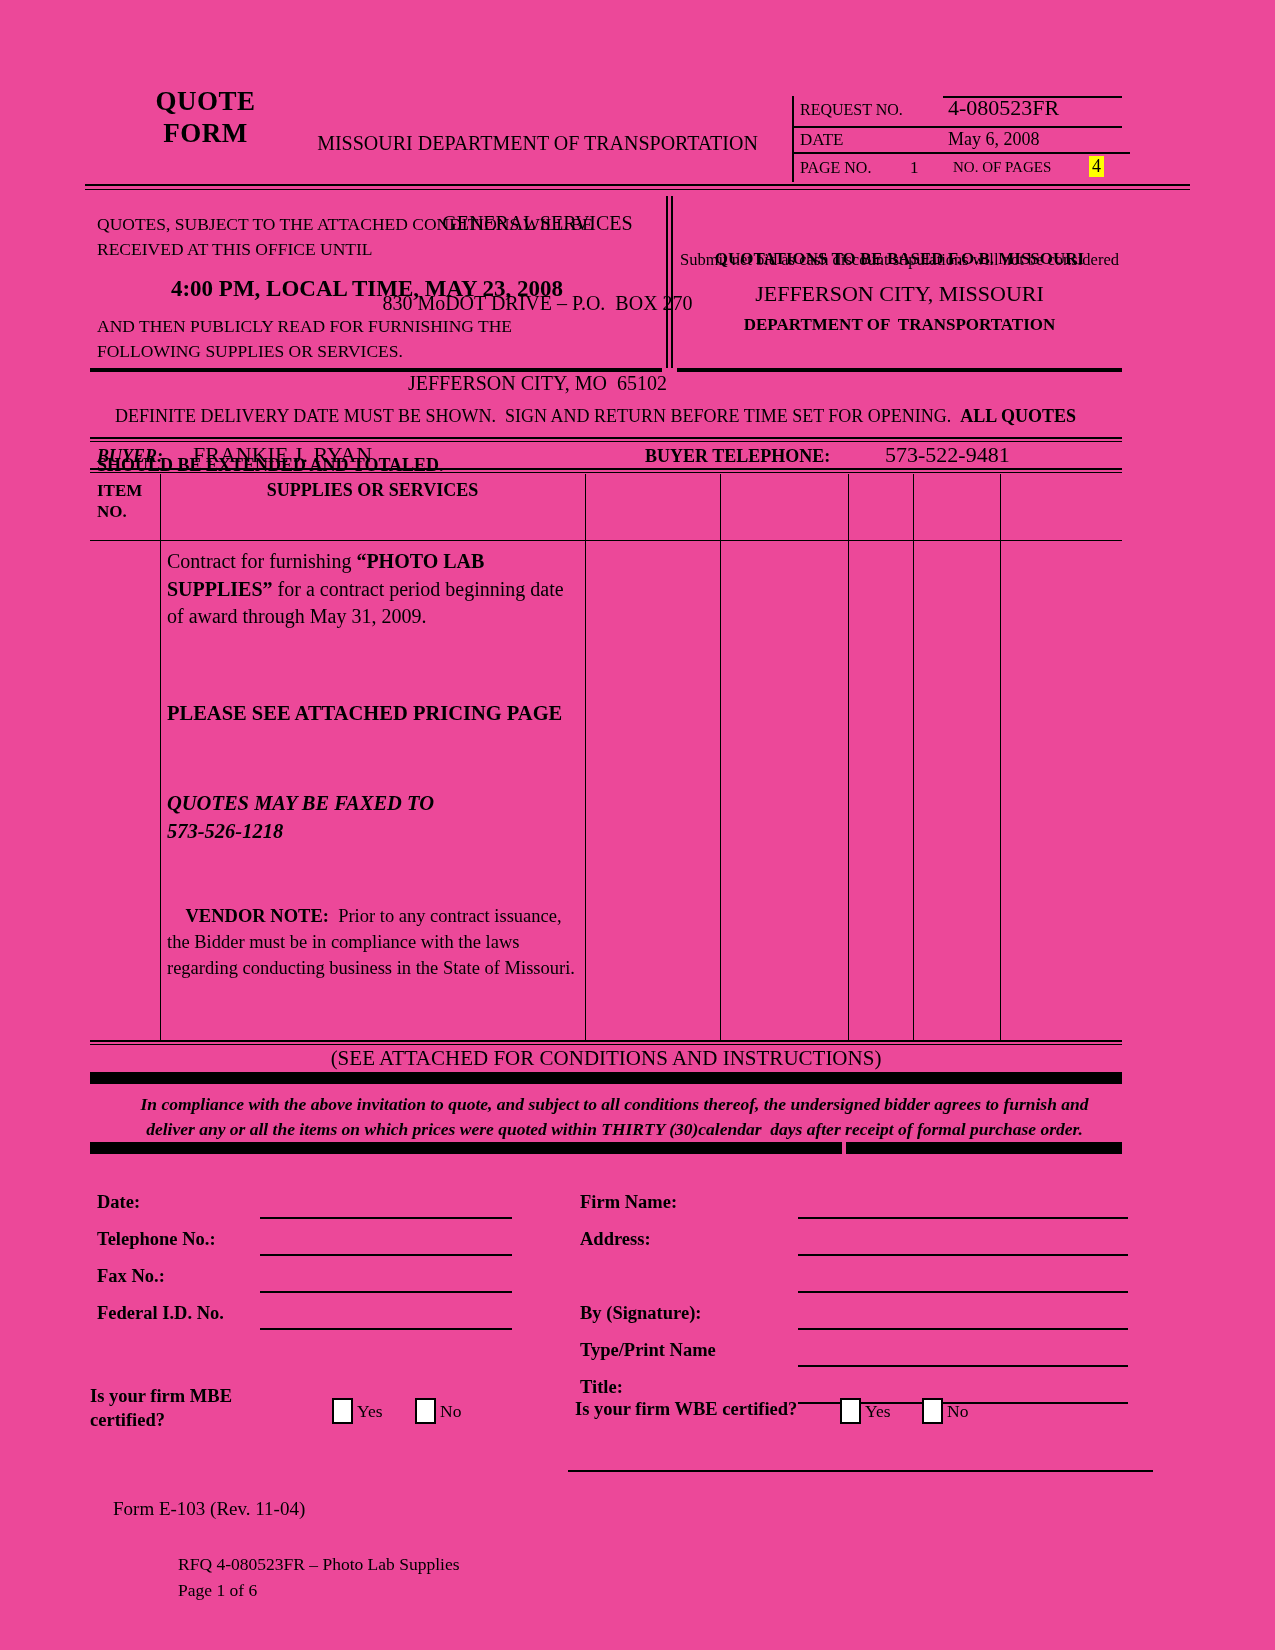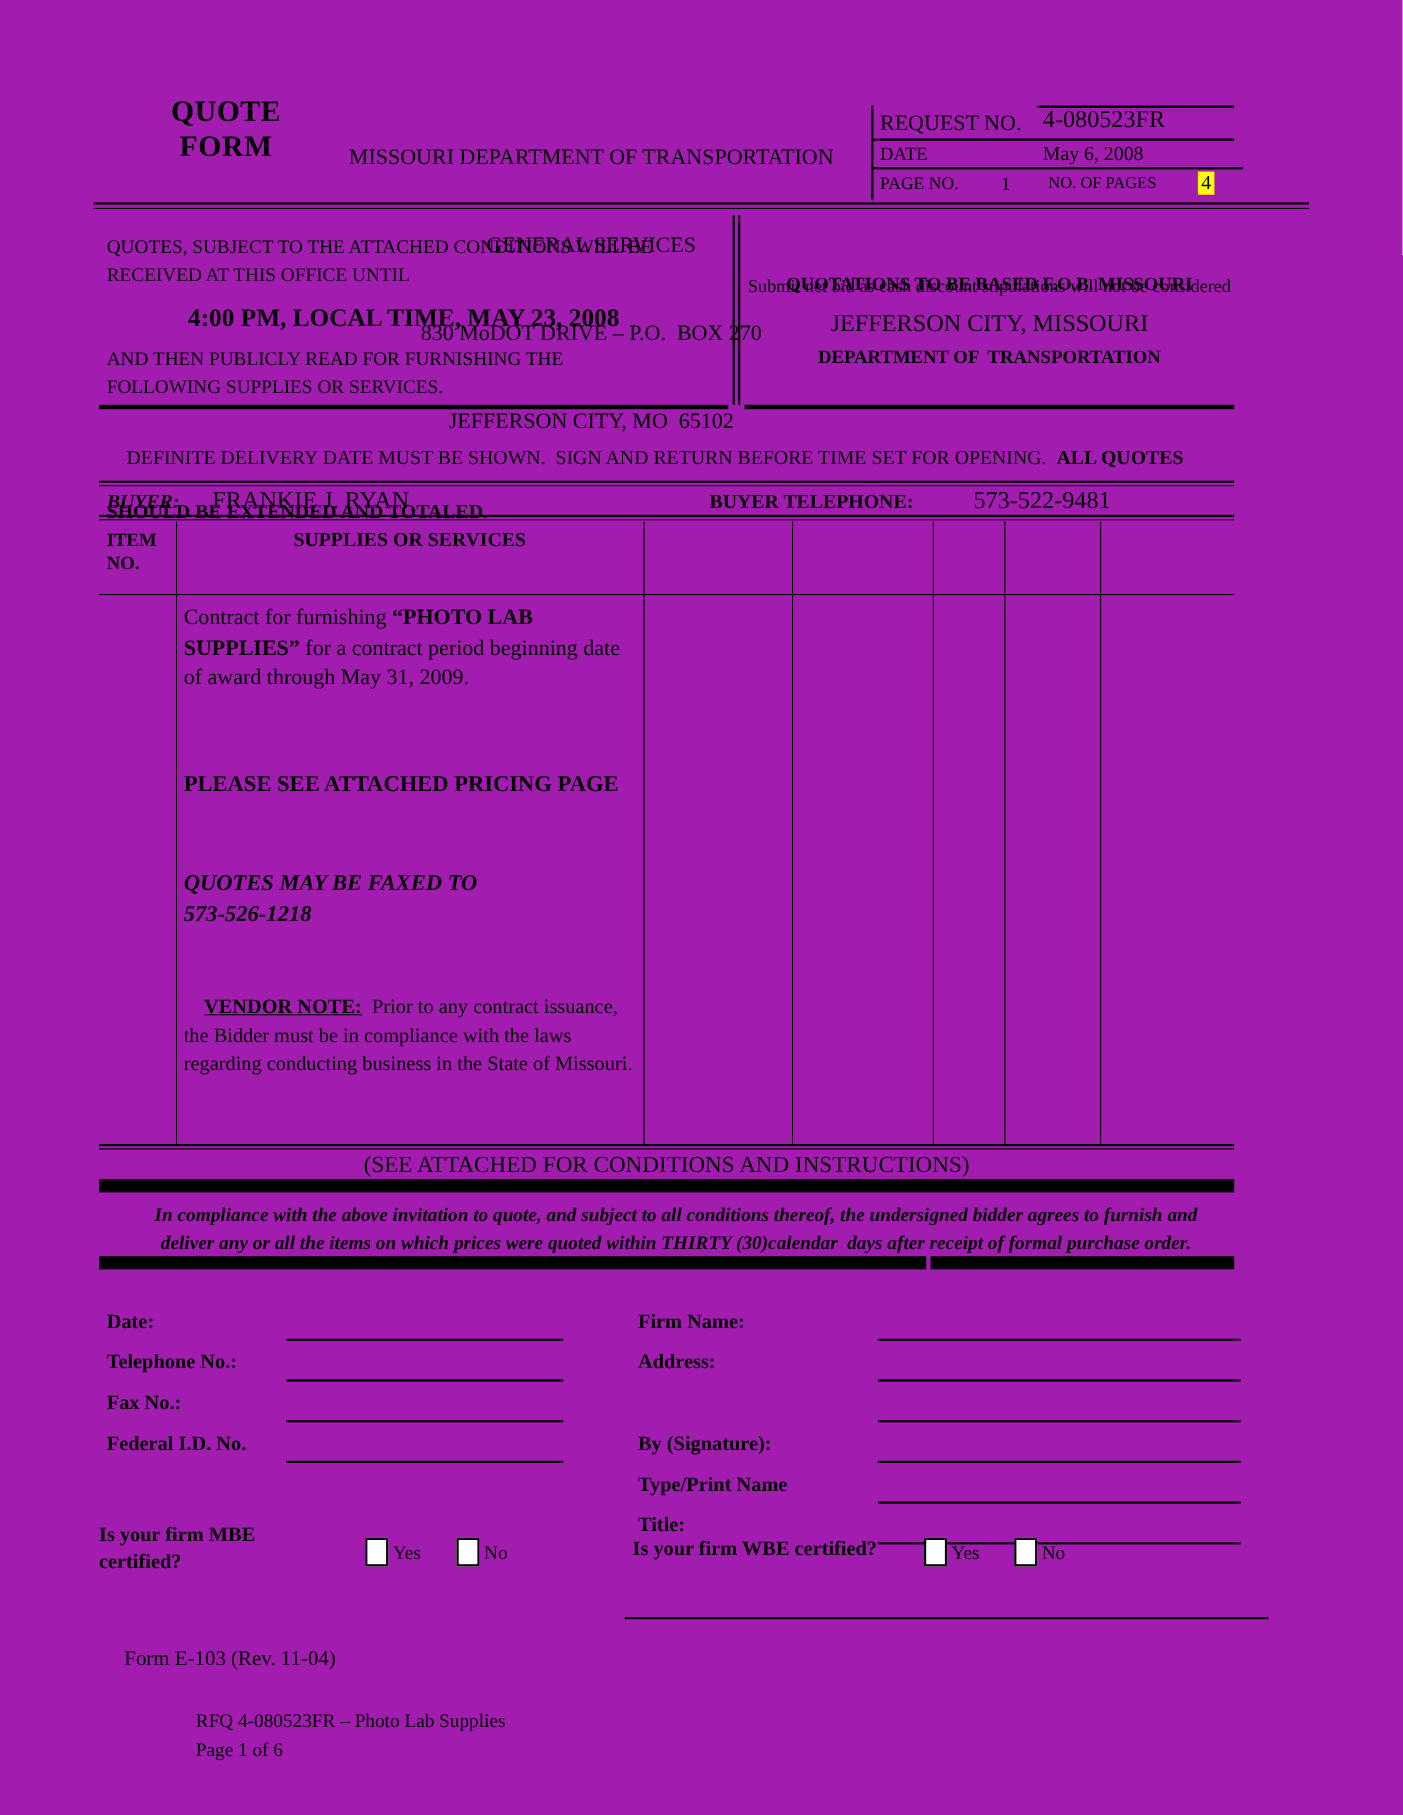--- a/index.html
+++ b/index.html
@@ -1,20 +1,20 @@
 <!DOCTYPE html>
 <html><head>
 <meta charset="utf-8">
 <style>
   html,body{margin:0;padding:0;background:#e8e8e8;}
   .page{
     position:relative;
     width:1275px;height:1650px;
     margin:0 auto;
-    background:#a21caf;
+    background:#ec4899;
     color:#000;
     font-family:"Liberation Serif","DejaVu Serif",serif;
     overflow:hidden;
   }
   .abs{position:absolute;}
   .b{font-weight:bold;}
   .i{font-style:italic;}
   .ctr{text-align:center;}
   .pw{white-space:pre-wrap;}
   .hline{position:absolute;border-top:2px solid #000;height:0;}
@@ -37,21 +37,21 @@
 
   <div class="abs ctr pw" style="left:280px;top:77px;width:515px;font-size:20px;line-height:1.33;">
     <div>MISSOURI DEPARTMENT OF TRANSPORTATION</div>
     <div>GENERAL SERVICES</div>
     <div>830 MoDOT DRIVE – P.O.  BOX 270</div>
     <div>JEFFERSON CITY, MO  65102</div>
   </div>
 
   <div class="hline" style="left:943px;top:96px;width:179px;"></div>
   <div class="abs" style="left:792px;top:96px;height:86px;border-left:2px solid #000;width:0;"></div>
-  <div class="abs" style="left:800px;top:101px;font-size:20px;">REQUEST NO.</div>
+  <div class="abs" style="left:800px;top:101px;font-size:16px;">REQUEST NO.</div>
   <div class="abs" style="left:948px;top:95px;font-size:22px;">4-080523FR</div>
   <div class="hline" style="left:792px;top:126px;width:330px;"></div>
   <div class="abs" style="left:800px;top:130px;font-size:17px;">DATE</div>
   <div class="abs" style="left:948px;top:129px;font-size:18px;">May 6, 2008</div>
   <div class="hline" style="left:792px;top:152px;width:338px;"></div>
   <div class="abs" style="left:800px;top:159px;font-size:16px;">PAGE NO.</div>
   <div class="abs" style="left:910px;top:158px;font-size:17px;">1</div>
   <div class="abs" style="left:953px;top:159px;font-size:15px;">NO. OF PAGES</div>
   <div class="abs hl-box" style="left: 1089px; top: 156px; font-size: 18px; background: rgb(255, 255, 0);">4</div>
 
@@ -104,21 +104,21 @@
   </div>
 
   <div class="abs b" style="left:167px;top:700px;width:400px;font-size:20.5px;line-height:1.35;">PLEASE SEE ATTACHED PRICING PAGE</div>
 
   <div class="abs b i" style="left:167px;top:790px;width:330px;font-size:20.5px;line-height:1.35;">
     <div>QUOTES MAY BE FAXED TO</div>
     <div>573-526-1218</div>
   </div>
 
   <div class="abs pw" style="left:167px;top:878px;width:414px;font-size:18.5px;line-height:1.4;">
-    <span class="b" style="text-decoration:underline;margin-top:48px;">VENDOR NOTE:</span><span>  Prior to any contract issuance, the Bidder must be in compliance with the laws regarding conducting business in the State of Missouri.</span>
+    <span class="b" style="margin-top:48px;">VENDOR NOTE:</span><span>  Prior to any contract issuance, the Bidder must be in compliance with the laws regarding conducting business in the State of Missouri.</span>
   </div>
 
   <div class="abs" style="left:90px;top:1040px;width:1032px;border-top:2.5px solid #000;"></div>
   <div class="abs" style="left:90px;top:1044px;width:1032px;border-top:1px solid #000;"></div>
   <div class="abs ctr" style="left:90px;top:1046px;width:1032px;font-size:21px;">(SEE ATTACHED FOR CONDITIONS AND INSTRUCTIONS)</div>
   <div class="bar" style="left:90px;top:1072px;width:1032px;"></div>
 
   <div class="abs ctr b i" style="left:92px;top:1092px;width:1045px;font-size:17.5px;line-height:1.4;">
     <div>In compliance with the above invitation to quote, and subject to all conditions thereof, the undersigned bidder agrees to furnish and</div>
     <div class="pw">deliver any or all the items on which prices were quoted within THIRTY (30)calendar  days after receipt of formal purchase order.</div>

